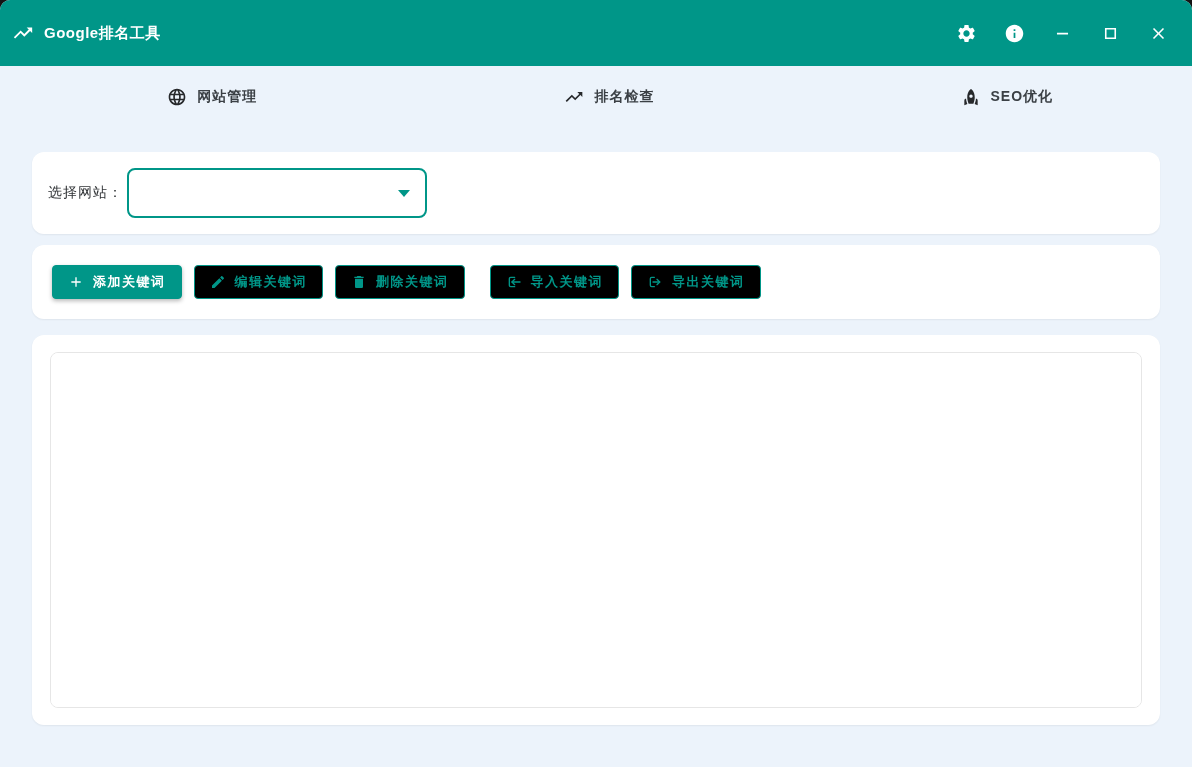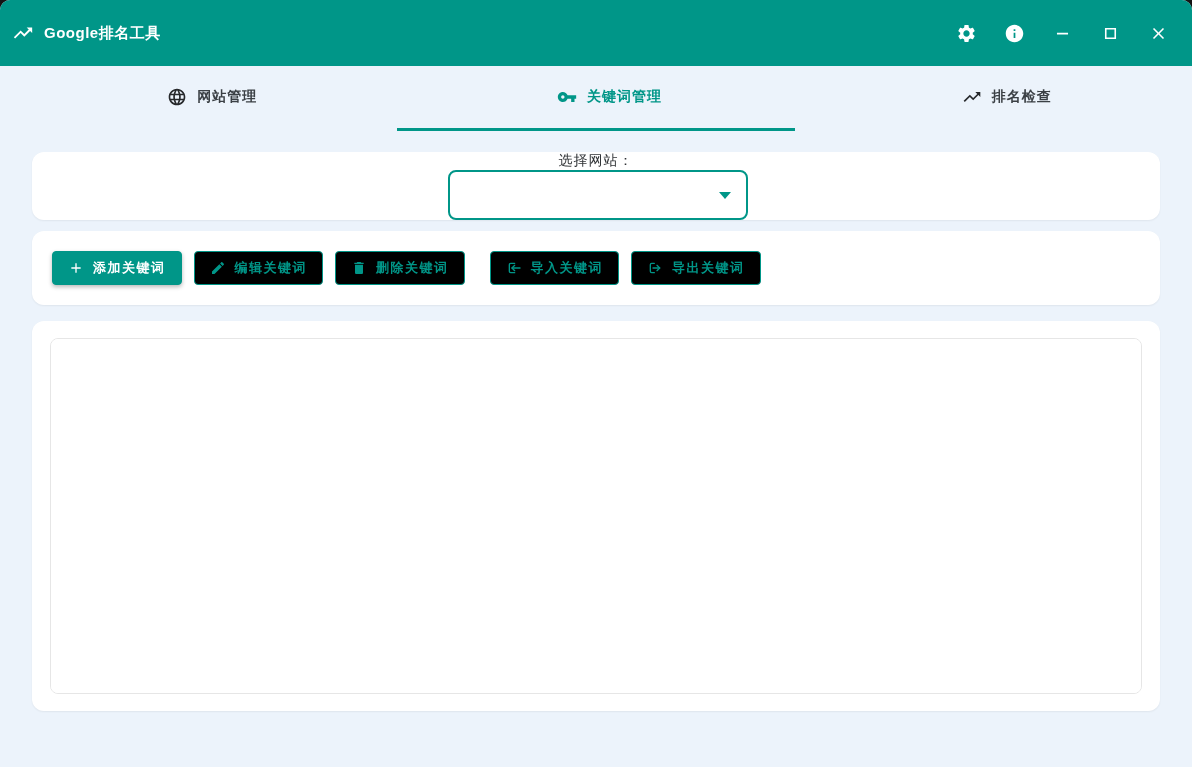--- a/index.html
+++ b/index.html
@@ -48,21 +48,21 @@
   }
   .tab svg{width:20px;height:20px;fill:#26282b;}
   .tab.active{color:var(--primary);border-bottom-color:var(--primary);}
   .tab.active svg{fill:var(--primary);}
   
   .main{padding:0 32px;}
   .card{
     background:var(--card-bg);border-radius:12px;
     box-shadow:0 1px 2px rgba(0,0,0,.06);
   }
-  .card-select{margin-top:21px;height:68px;display:flex;align-items:center;padding:0 16px;flex-direction:column;}
+  .card-select{margin-top:21px;height:82px;display:flex;align-items:center;padding:0 16px;}
   .select-label{font-size:14px;color:#303336;letter-spacing:1px;}
   .selectbox{
     margin-left:4px;width:300px;height:50px;background:#fff;
     border:2px solid var(--primary);border-radius:8px;
     position:relative;cursor:pointer;display:flex;align-items:center;padding:0 36px 0 12px;
     font-size:14px;color:#303336;
   }
   .selectbox .arrow{
     position:absolute;right:15px;top:50%;margin-top:-3px;
     width:0;height:0;
@@ -138,31 +138,31 @@
     </div>
   </div>
 
   <div class="tabs">
     <div class="tab">
       <svg viewBox="0 0 24 24">
           <path d="M11.99 2C6.47 2 2 6.48 2 12s4.47 10 9.99 10C17.52 22 22 17.52 22 12S17.52 2 11.99 2zm6.93 6h-2.95c-.32-1.25-.78-2.45-1.38-3.56 1.84.63 3.37 1.91 4.33 3.56zM12 4.04c.83 1.2 1.48 2.53 1.91 3.96h-3.82c.43-1.43 1.08-2.76 1.91-3.96zM4.26 14C4.1 13.36 4 12.69 4 12s.1-1.36.26-2h3.38c-.08.66-.14 1.32-.14 2 0 .68.06 1.34.14 2H4.26zm.82 2h2.95c.32 1.25.78 2.45 1.38 3.56-1.84-.63-3.37-1.9-4.33-3.56zm2.95-8H5.08c.96-1.66 2.49-2.93 4.33-3.56C8.81 5.55 8.35 6.75 8.03 8zM12 19.96c-.83-1.2-1.48-2.53-1.91-3.96h3.82c-.43 1.43-1.08 2.76-1.91 3.96zM14.34 14H9.66c-.09-.66-.16-1.32-.16-2 0-.68.07-1.35.16-2h4.68c.09.65.16 1.32.16 2 0 .68-.07 1.34-.16 2zm.25 5.56c.6-1.11 1.06-2.31 1.38-3.56h2.95c-.96 1.65-2.49 2.93-4.33 3.56zM16.36 14c.08-.66.14-1.32.14-2 0-.68-.06-1.34-.14-2h3.38c.16.64.26 1.31.26 2s-.1 1.36-.26 2h-3.38z"></path>
         </svg>
       <span>网站管理</span>
     </div>
-    <div class="tab active">
-      <svg viewBox="0 0 24 24">
-          <path d="M12.65 10C11.83 7.67 9.61 6 7 6c-3.31 0-6 2.69-6 6s2.69 6 6 6c2.61 0 4.83-1.67 5.65-4H17v4h4v-4h2v-4H12.65zM7 14c-1.1 0-2-.9-2-2s.9-2 2-2 2 .9 2 2-.9 2-2 2z"></path>
-        </svg>
-      <span>关键词管理</span>
-    </div>
     <div class="tab">
       <svg viewBox="0 0 24 24">
           <path d="M16 6l2.29 2.29-4.88 4.88-4-4L2 16.59 3.41 18l6-6 4 4 6.3-6.29L22 12V6z"></path>
         </svg>
       <span>排名检查</span>
+    </div>
+    <div class="tab">
+      <svg viewBox="0 0 24 24">
+          <path d="M12 2.5s4.5 2.04 4.5 10.5c0 2.49-1.04 5.57-1.6 7H9.1c-.56-1.43-1.6-4.51-1.6-7C7.5 4.54 12 2.5 12 2.5zm2 8.5c0-1.1-.9-2-2-2s-2 .9-2 2 .9 2 2 2 2-.9 2-2zm-6.31 9.52c-.48-1.23-1.52-4.17-1.67-6.87l-1.13.75c-.56.38-.89 1-.89 1.67V22l3.69-1.48zM20 22v-5.93c0-.67-.33-1.29-.89-1.67l-1.13-.75c-.15 2.69-1.19 5.64-1.67 6.87L20 22z"></path>
+        </svg>
+      <span>SEO优化</span>
     </div>
   </div>
 
   <div class="main">
 
     <div class="card card-select">
       <span class="select-label">选择网站：</span>
       <div class="selectbox">
         <span></span>
         <span class="arrow"></span>

